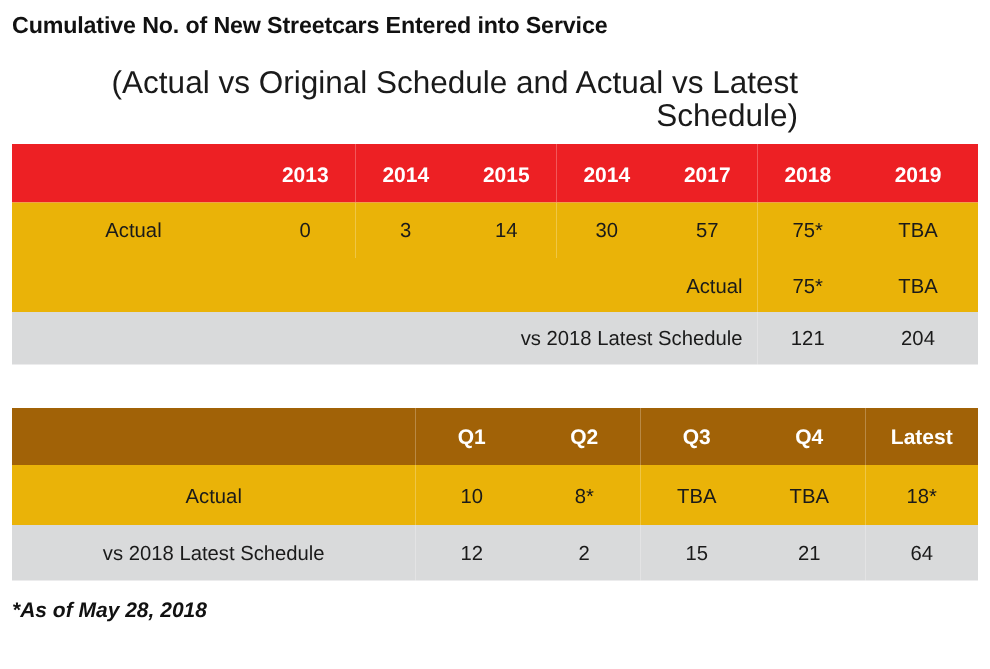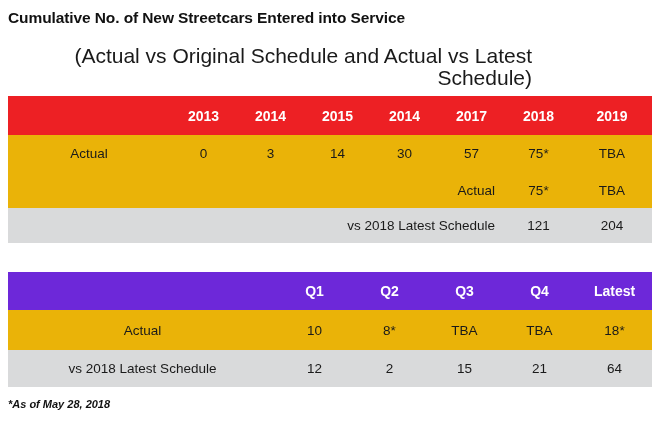--- a/index.html
+++ b/index.html
@@ -78,41 +78,41 @@
   .t1 .r1 td { height: 37px; }
   .t1 .r2 td { height: 58px; line-height: 17px; }
   .t1 .r3 td { height: 36px; }
   .t1 .r4 td { height: 35px; }
   .t1 td.lbl { text-align: center; padding: 0 4px; }
   .t1 td.rightlbl { text-align: right; padding-right: 10px; }
 
   
   #table2 { margin-top: 29px; }
   .t2-head th {
-    background: #6d28d9;
+    background: #a16207;
     color: #ffffff;
     font-weight: bold;
     font-size: 14px;
     height: 38px;
     vertical-align: middle;
     text-align: center;
   }
   .t2 td {
     text-align: center;
     vertical-align: middle;
     font-size: 13.5px;
     color: #1a1a1a;
   }
   .t2 .r1 td { height: 40px; }
   .t2 .r2 td { height: 37px; }
   .t2 td.lbl { text-align: center; padding: 0 4px; }
 
   .footnote {
     margin: 11px 0 0 8px;
-    font-size: 11px;
+    font-size: 14px;
     font-style: italic;
     font-weight: bold;
     color: #111111;
   }
 </style>
 </head>
 <body>
 
 <div class="page">
 

